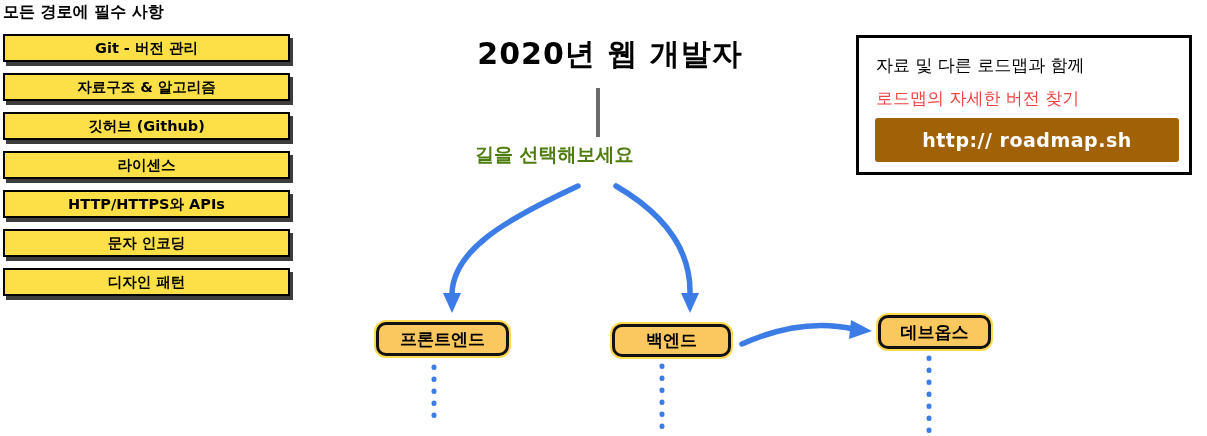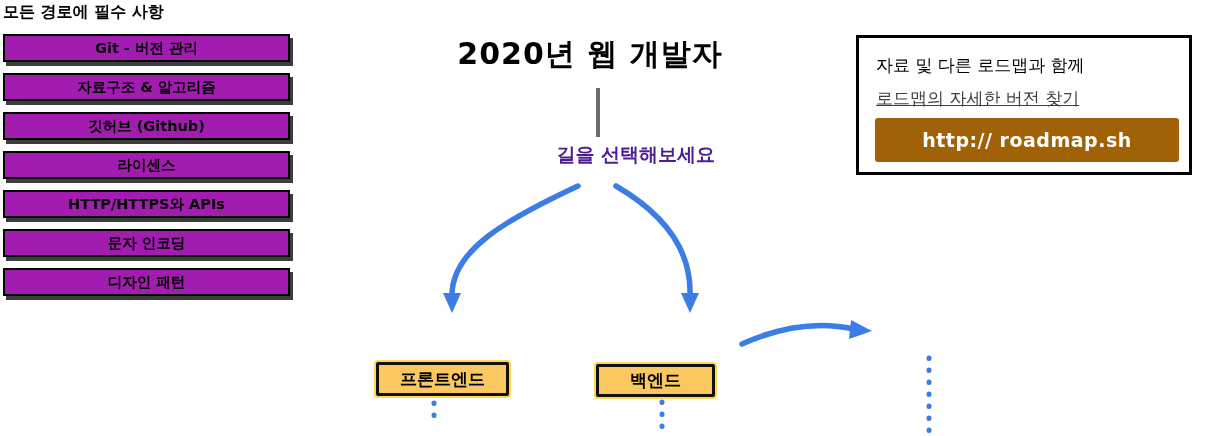--- a/index.html
+++ b/index.html
@@ -14,71 +14,70 @@
   .left-header {
     position: absolute; left: 3px; top: 2px;
     font-size: 16px; font-weight: 600; color: #000; white-space: nowrap;
   }
   .left-list {
     position: absolute; left: 3px; top: 34px; width: 287px;
     display: flex; flex-direction: column; gap: 11px;
   }
   .topic-box {
     height: 28px; width: 100%;
-    background: #a21caf;
+    background: #fde047;
     border: 2px solid #000;
     box-shadow: 3px 4px 0 #3d3d3d;
     display: flex; align-items: center; justify-content: center;
     font-size: 14.5px; font-weight: bold; color: #000; white-space: nowrap;
     cursor: pointer;
   }
 
   
   .main-title {
-    position: absolute; left: 420px; top: 34px; width: 340px;
+    position: absolute; left: 440px; top: 34px; width: 340px;
     text-align: center; font-size: 30px; font-weight: 800;
     letter-spacing: 1px; color: #000; white-space: nowrap;
   }
   .title-line {
     position: absolute; left: 596px; top: 88px;
     width: 4px; height: 49px; background: #6b6b6b;
   }
   .choose-path {
     position: absolute; left: 475px; top: 142px; width: 240px;
-    text-align: right; font-size: 19px; font-weight: 600; color: #4c1d95;
+    text-align: left; font-size: 19px; font-weight: 600; color: #4d7c0f;
     white-space: nowrap;
   }
 
   
   svg.overlay { position: absolute; left: 0; top: 0; width: 1207px; height: 436px; pointer-events: none; }
   .arrow-stroke { fill: none; stroke-width: 5.5; stroke-linecap: round; }
 
   
   .node-box {
     position: absolute;
     background: #fbc860;
     border: 3px solid #111;
-    border-radius: 2px;
+    border-radius: 10px;
     box-shadow: 0 0 0 2px #ffd94d;
     display: flex; align-items: center; justify-content: center;
     font-size: 17px; font-weight: bold; color: #000; white-space: nowrap;
     cursor: pointer;
-    margin-top: 40px;
   }
   .node-frontend { left: 376px; top: 322px; width: 133px; height: 34px; }
-  .node-backend  { left: 596px; top: 324px; width: 119px; height: 33px; }
+  .node-backend  { left: 612px; top: 324px; width: 119px; height: 33px; }
   .node-devops   { left: 878px; top: 315px; width: 113px; height: 34px; }
 
   
   .info-box {
     position: absolute; left: 856px; top: 35px; width: 336px; height: 140px;
     background: #ffffff; border: 3px solid #000; padding-left: 26px;
   }
   .info-line1 { position: absolute; left: 17px; top: 16px; font-size: 17px; color: #000; white-space: nowrap; }
-  .info-line2 { position: absolute; left: 17px; top: 49px; font-size: 17px; color: #404040; white-space: nowrap; text-decoration: underline; }
+  .info-line2 { position: absolute; left: 17px; top: 49px; font-size: 17px; color: #ef4444; white-space: nowrap; }
   .info-button {
     position: absolute; left: 16px; top: 80px; width: 304px; height: 44px;
     background: #a16207; border: none; border-radius: 3px;
     display: flex; align-items: center; justify-content: center;
     color: #ffffff; font-size: 19px; font-weight: bold; letter-spacing: 0.5px;
     cursor: pointer; font-family: inherit; white-space: nowrap;
   }
 </style>
 </head>
 <body>
@@ -110,20 +109,21 @@
     <path class="arrow-stroke" stroke="#3b7ce6" d="M 742 344 C 782 326, 818 321, 854 329"></path>
     <path fill="#3b7ce6" d="M 851 320 L 872 331 L 849 339 Z"></path>
 
     <line x1="434" y1="367" x2="434" y2="427" stroke="#3b7ce6" stroke-width="5" stroke-linecap="round" stroke-dasharray="0.5 11.5"></line>
     <line x1="662" y1="366" x2="662" y2="428" stroke="#3b7ce6" stroke-width="5" stroke-linecap="round" stroke-dasharray="0.5 11.5"></line>
     <line x1="929" y1="358" x2="929" y2="433" stroke="#3b7ce6" stroke-width="5" stroke-linecap="round" stroke-dasharray="0.5 11.5"></line>
   </svg>
 
   <div class="node-box node-frontend">프론트엔드</div>
   <div class="node-box node-backend">백엔드</div>
+  <div class="node-box node-devops">데브옵스</div>
 
   <div class="info-box">
     <div class="info-line1">자료 및 다른 로드맵과 함께</div>
     <div class="info-line2">로드맵의 자세한 버전 찾기</div>
     <div class="info-button">http:// roadmap.sh</div>
   </div>
 
 </div>
 
 </body></html>

